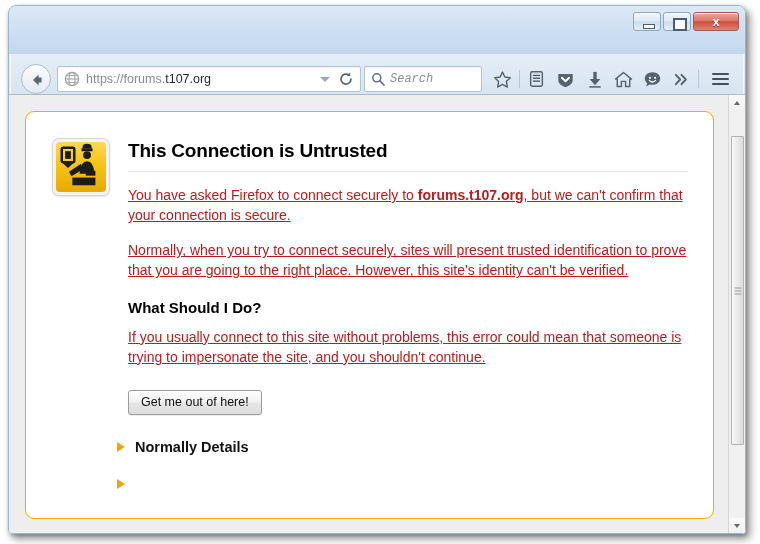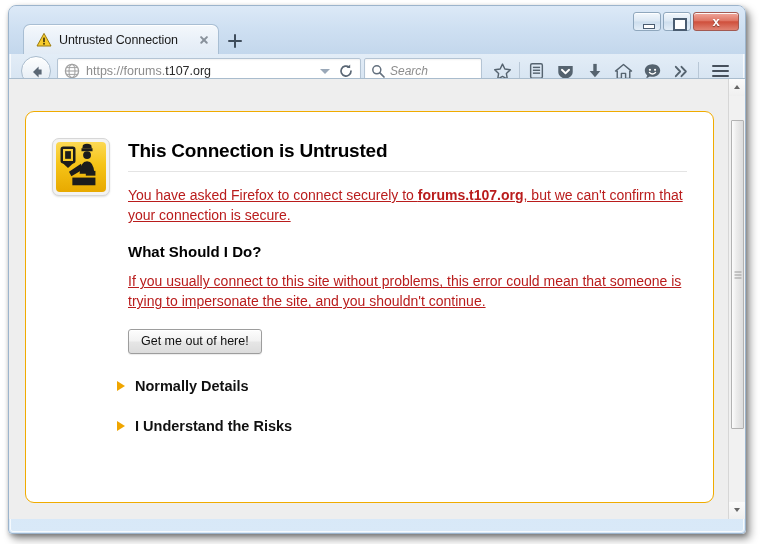--- a/index.html
+++ b/index.html
@@ -134,21 +134,21 @@
   .winbtn.close .x {
     position:absolute; left:0; right:0; top:1px;
     text-align:center;
     font-size:13px; font-weight:bold; color:#ffffff;
     font-family:"Liberation Sans", sans-serif;
     text-shadow: 0 1px 1px rgba(0,0,0,0.45);
   }
 
   
   .navbar {
-    height: 24px;
+    height: 40px;
     display: flex;
     align-items: center;
     padding: 10px 10px 0 12px;
     background: linear-gradient(to bottom, #e3edf7 0%, #d8e5f2 100%);
     gap: 0px;
   }
 
   .backbtn {
     width: 30px; height: 30px; flex: none;
     border-radius: 50%;
@@ -196,20 +196,21 @@
 
   .searchbox {
     width: 118px; height: 26px; flex:none;
     margin-left: 3px;
     background:#ffffff;
     border:1px solid #b4c4d4;
     border-radius:2px;
     display:flex; align-items:center;
     padding: 0 4px 0 6px;
     box-shadow: inset 0 1px 2px rgba(0,0,0,0.06);
+    font-family: Liberation Mono, monospace;
   }
   .search-icon { width:14px; height:14px; flex:none; margin-right:5px; }
   .search-ph { font-size:12px; font-style:italic; color:#8d8d8d; }
 
   .toolicons { display:flex; align-items:center; margin-left:6px; }
   .ticon { width:29px; height:30px; position:relative; display:flex; align-items:center; justify-content:center; flex:none; }
   .tsep { width:1px; height:18px; background:#b8c7d6; margin:0 2px; flex:none; }
 
   .menubtn { width:30px; height:30px; flex:none; display:flex; flex-direction:column; justify-content:center; align-items:center; gap:3px; margin-left:4px; }
   .menubtn i { display:block; width:17px; height:2px; background:#46505c; border-radius:1px; }
@@ -219,21 +220,21 @@
     position: relative;
     height: calc(529px - 48px - 40px);
     background: #eeeeee;
     border-top: 1px solid #a9bccd;
     display: flex;
   }
 
   .content {
     flex: 1;
     position: relative;
-    padding: 32px 14px 16px 16px;
+    padding: 16px 14px 16px 16px;
     min-width: 0;
     overflow: hidden;
   }
 
   .errorbox {
     background:#ffffff;
     border:1px solid #f0ab00;
     border-radius:9px;
     height: 100%;
     padding: 26px 26px 20px 26px;
@@ -282,21 +283,21 @@
 
   h2.err-sub {
     margin: 18px 0 11px 0;
     font-size: 15px;
     font-weight: bold;
     color: #000000;
   }
 
   .getout {
     display: inline-block;
-    margin-top: 2px;
+    margin-top: 8px;
     padding: 4px 12px 5px 12px;
     font-size: 12.5px;
     color: #101010;
     background: linear-gradient(to bottom, #fdfdfd 0%, #f2f2f2 48%, #e6e6e6 52%, #dcdcdc 100%);
     border: 1px solid #9d9d9d;
     border-radius: 3px;
     box-shadow: inset 0 1px 0 #ffffff, 0 1px 1px rgba(0,0,0,0.08);
   }
 
   .disclosure {
@@ -351,32 +352,20 @@
   .sb-grip i { display:block; height:1px; background:#9a9a9a; margin-bottom:2px; }
 </style>
 </head>
 <body>
 
 <div class="desktop">
   <div class="window">
 
     <div class="titlebar">
 
-      <div class="tabstrip">
-        <div class="tab">
-          <svg class="tab-warn-icon" viewBox="0 0 16 16">
-            <path d="M8 1.4 L15 14 L1 14 Z" fill="#f7cc2e" stroke="#9a7a10" stroke-width="1" stroke-linejoin="round"></path>
-            <rect x="7.2" y="5.6" width="1.6" height="4.6" fill="#3a2f09"></rect>
-            <rect x="7.2" y="11" width="1.6" height="1.6" fill="#3a2f09"></rect>
-          </svg>
-          <span class="tab-title">Untrusted Connection</span>
-          <span class="tab-close"></span>
-        </div>
-        <div class="newtab"></div>
-      </div>
 
       <div class="wincontrols">
         <div class="winbtn min"></div>
         <div class="winbtn max"></div>
         <div class="winbtn close">
           <span class="x">x</span>
         </div>
       </div>
     </div>
 
@@ -507,35 +496,35 @@
                 </svg>
               </div>
             </div>
 
             <div class="err-body">
               <h1 class="err-title">This Connection is Untrusted</h1>
               <div class="err-divider"></div>
 
               <p class="err-p"><span>You have asked Firefox to connect securely to </span><b>forums.t107.org</b><span>, but we can't confirm that your connection is secure.</span></p>
 
+              <p class="err-p">Normally, when you try to connect securely, sites will present trusted identification to prove that you are going to the right place. However, this site's identity can't be verified.</p>
 
               <h2 class="err-sub">What Should I Do?</h2>
 
               <p class="err-p">If you usually connect to this site without problems, this error could mean that someone is trying to impersonate the site, and you shouldn't continue.</p>
 
               <button class="getout">Get me out of here!</button>
 
               <div class="disclosure">
                 <span class="disc-tri"></span>
                 <span class="disc-label">Normally Details</span>
               </div>
 
               <div class="disclosure">
                 <span class="disc-tri"></span>
-                <span class="disc-label">I Understand the Risks</span>
               </div>
 
             </div>
           </div>
         </div>
       </div>
 
       <div class="scrollbar">
         <div class="sb-arrow up"></div>
         <div class="sb-track">

